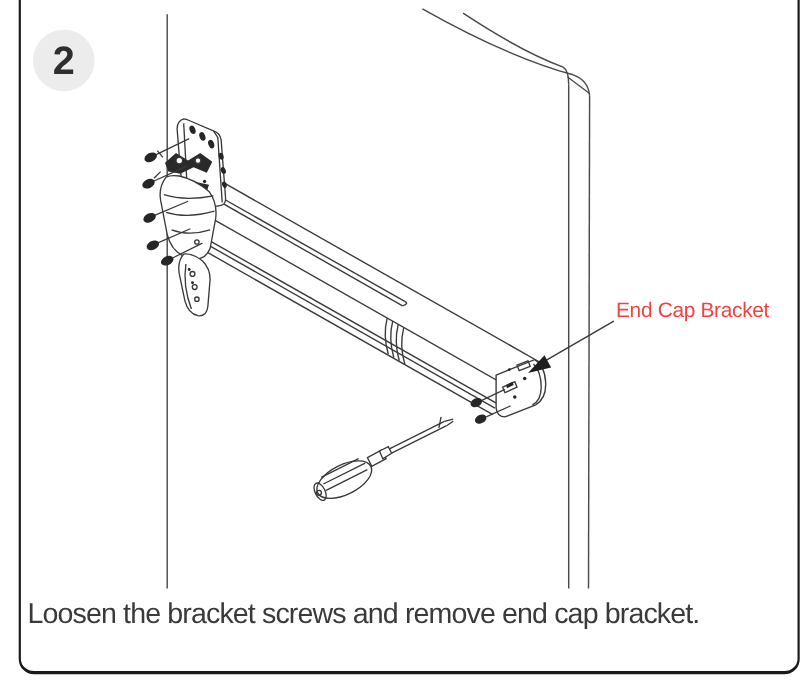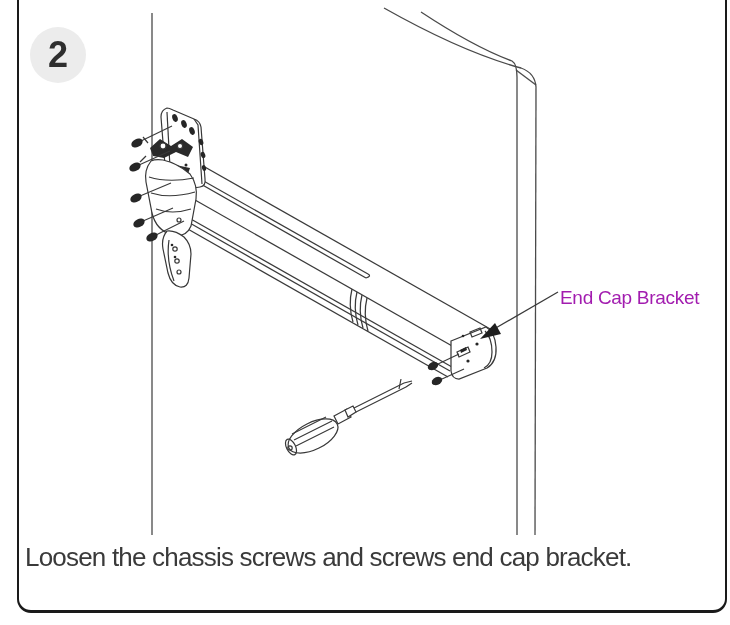--- a/index.html
+++ b/index.html
@@ -15,22 +15,22 @@
     border-radius:14px;background:#ffffff;
   }
   .step-badge{
     position:absolute;left:30px;top:27px;width:56px;height:56px;
     border-radius:50%;background:#ececec;
     display:flex;align-items:center;justify-content:center;
     font-size:36px;font-weight:bold;color:#2e2e2e;
   }
   .drawing{position:absolute;left:0;top:0;width:730px;height:625px;}
   .callout-label{
-    position:absolute;left:560px;top:287px;
-    font-size:19px;letter-spacing:-0.3px;color:#a21caf;white-space:nowrap;
+    position:absolute;left:560px;top:272px;
+    font-size:19px;letter-spacing:-0.3px;color:#ef4444;white-space:nowrap;
   }
   .caption{
     position:absolute;left:25px;top:542px;width:690px;
     font-size:26px;line-height:31px;letter-spacing:-0.8px;color:#3a3a3a;
   }
   .caption div{white-space:nowrap;}
   svg *{vector-effect:non-scaling-stroke;}
 </style>
 </head>
 <body>
@@ -173,14 +173,14 @@
 
   <g>
     <line x1="558" y1="292" x2="494" y2="329" stroke="#3a3a3a" stroke-width="1.3"></line>
     <polygon points="480,339 495,323 501,334" fill="#1e1e1e"></polygon>
   </g>
 </svg>
 
 <div class="callout-label">End Cap Bracket</div>
 
 <div class="caption">
-  <div>Loosen the chassis screws and screws end cap bracket.</div>
+  <div>Loosen the bracket screws and remove end cap bracket.</div>
 </div>
 
 </body></html>

